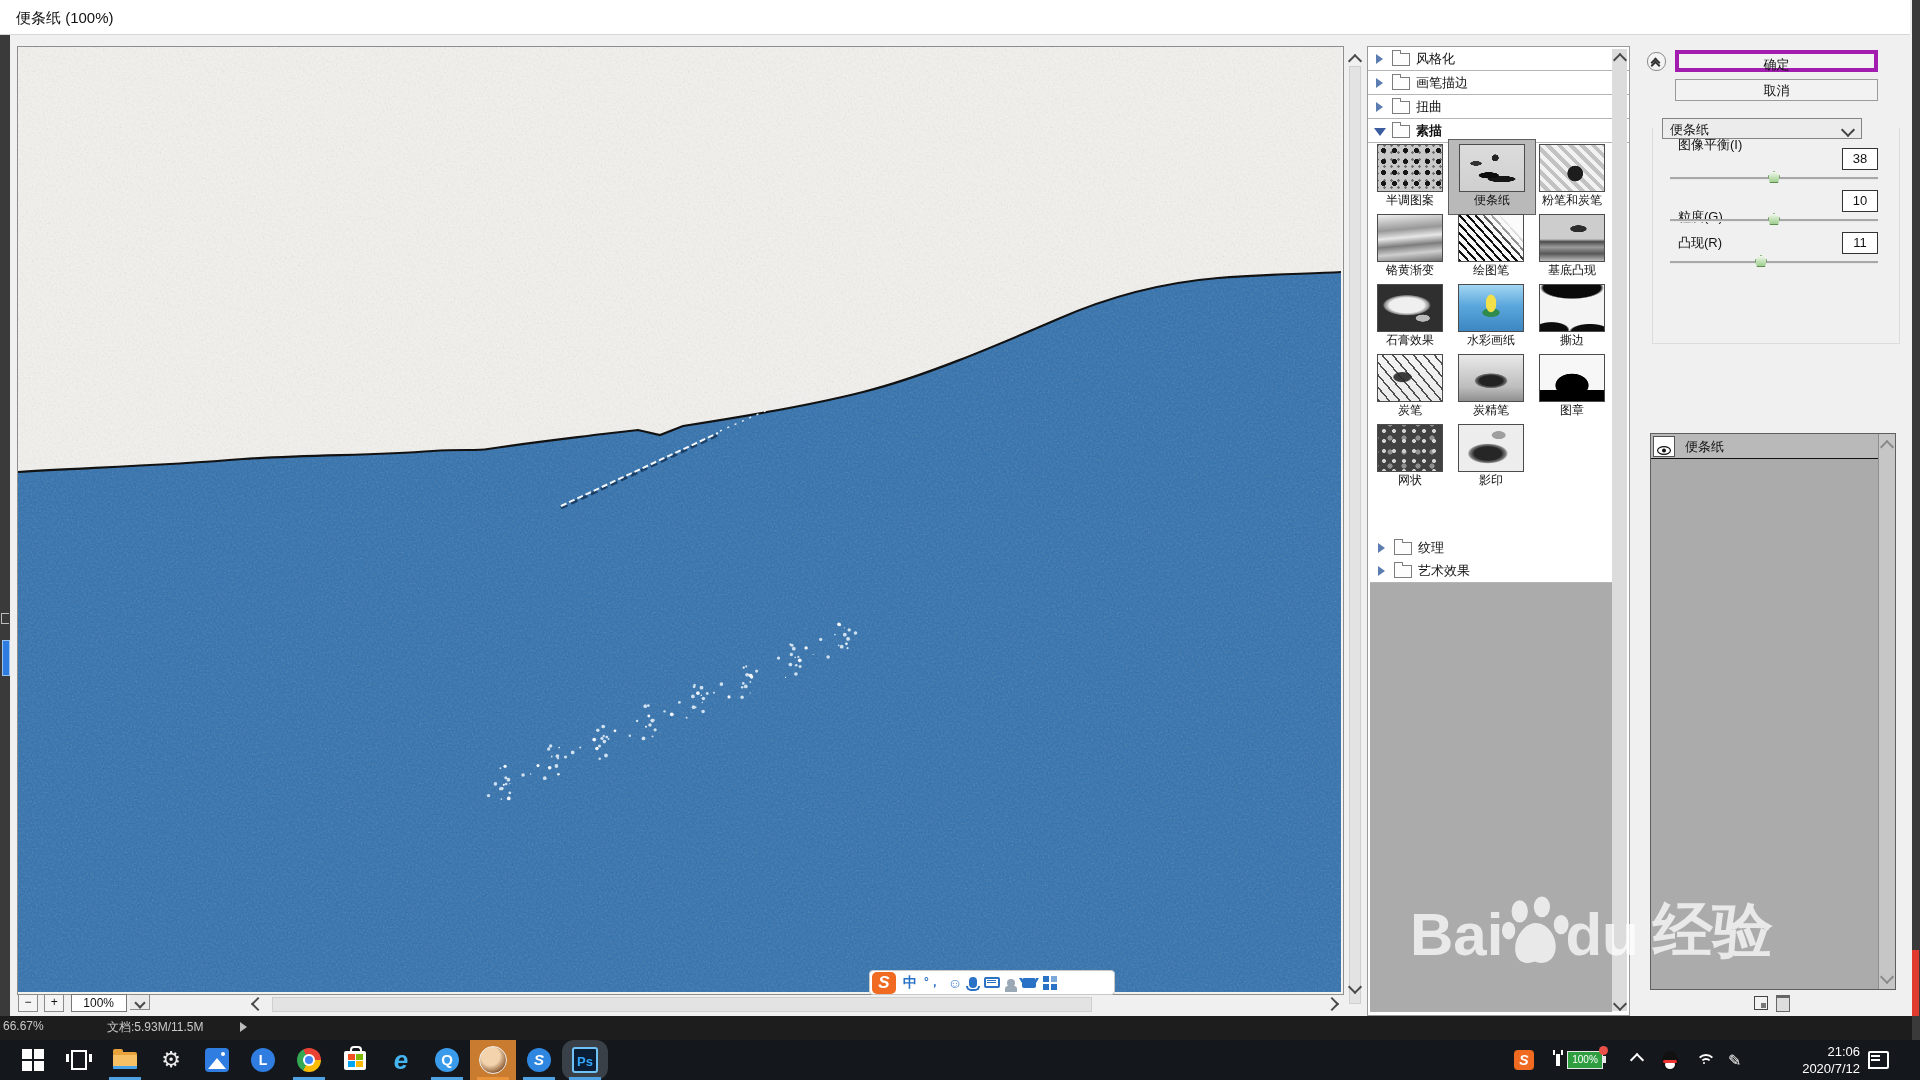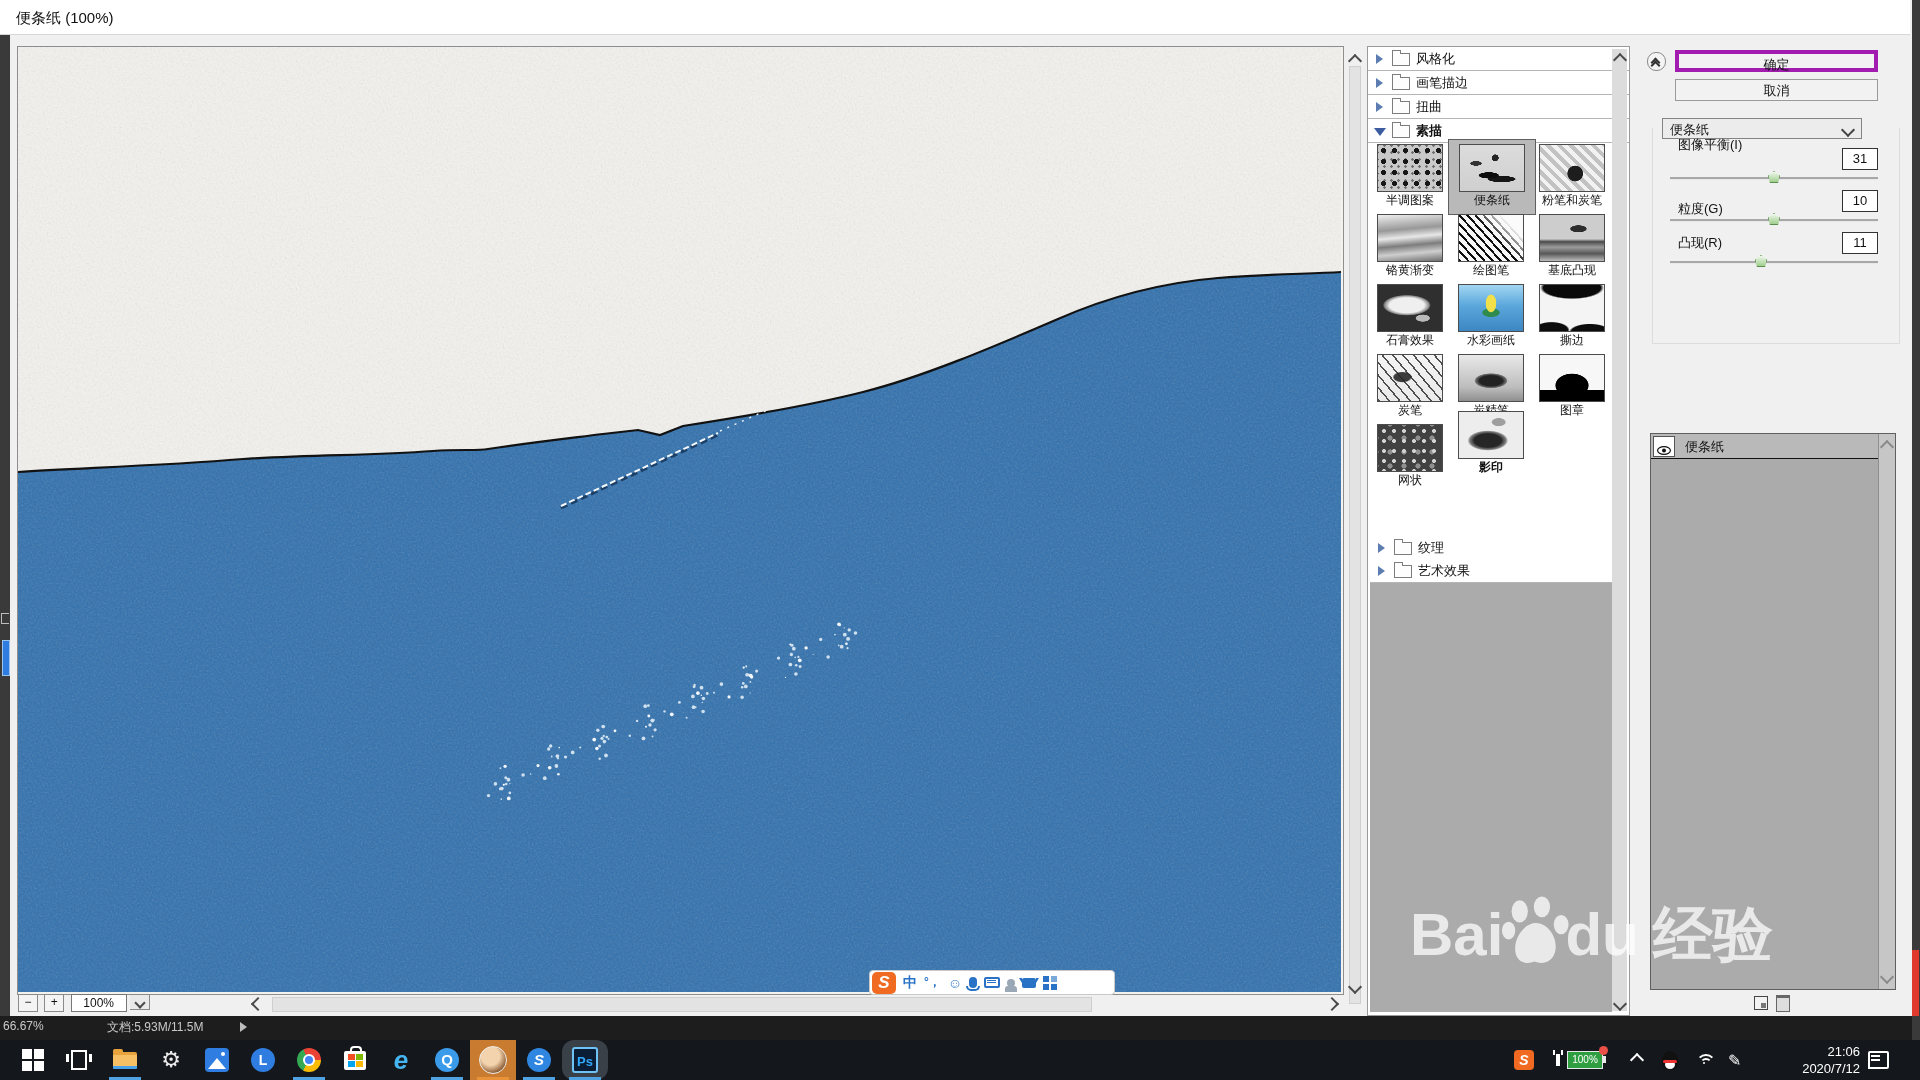--- a/index.html
+++ b/index.html
@@ -406,21 +406,21 @@
         <div class="tlabel">炭精笔</div>
       </div>
       <div class="cell" style="left: 162px; top: 210px;">
         <div class="thumb t11"></div>
         <div class="tlabel">图章</div>
       </div>
       <div class="cell" style="left: 0px; top: 280px;">
         <div class="thumb t12"></div>
         <div class="tlabel">网状</div>
       </div>
-      <div class="cell" style="left: 81px; top: 267px; font-weight: bold;">
+      <div class="cell" style="left: 81px; top: 280px;">
         <div class="thumb t13"></div>
         <div class="tlabel">影印</div>
       </div>
     </div>
   <div id="fgray"></div>
   <div class="cat-row low" style="top:489px;">
     <span class="tri"></span>
     <span class="folder"></span>
     <span class="lbl">纹理</span>
   </div>
@@ -442,27 +442,27 @@
     </div>
   <div class="btn" id="ok-btn">确定</div>
   <div class="btn" id="cancel-btn">取消</div>
   <div id="groupframe"></div>
   <div id="fselect">
     <span>便条纸</span>
     <span class="chev down"></span>
   </div>
   <div class="srow">
     <span class="slabel" style="top:96px;">图像平衡(I)</span>
-    <span class="sval" style="top:108px;">31</span>
+    <span class="sval" style="top:108px;">38</span>
     <div class="strack" style="top:137px;">
       <div class="sthumb" style="left:98px;"></div>
     </div>
   </div>
   <div class="srow">
-    <span class="slabel" style="top:160px;text-align:right;">粒度(G)</span>
+    <span class="slabel" style="top:168px;text-align:right;">粒度(G)</span>
     <span class="sval" style="top:150px;">10</span>
     <div class="strack" style="top:179px;">
       <div class="sthumb" style="left:98px;"></div>
     </div>
   </div>
   <div class="srow">
     <span class="slabel" style="top:194px;">凸现(R)</span>
     <span class="sval" style="top:192px;">11</span>
     <div class="strack" style="top:221px;">
       <div class="sthumb" style="left:85px;"></div>
@@ -492,21 +492,21 @@
   <div id="wm-line1">
     <span>Bai</span>
     <svg class="paw" viewBox="0 0 100 100" fill="rgba(255,255,255,0.74)">
       <ellipse cx="28" cy="22" rx="11" ry="15"></ellipse>
       <ellipse cx="58" cy="16" rx="11" ry="14"></ellipse>
       <ellipse cx="13" cy="48" rx="9" ry="12"></ellipse>
       <ellipse cx="84" cy="40" rx="10" ry="13"></ellipse>
       <path d="M50 38 C66 38 80 58 76 76 C72 92 58 94 48 90 C38 94 24 92 22 76 C20 58 34 38 50 38 Z"></path>
     </svg>
     <span>du</span>
-    <span style="margin-left:14px;">经验</span>
+    <span style="margin-left:14px;font-family:Liberation Mono, monospace;">经验</span>
   </div>
 </div>
 
 <div class="abs" id="ime">
   <span class="slogo">S</span>
   <span class="ime-it">中</span>
   <span class="ime-it" style="font-size:12px;">°，</span>
   <span class="ime-it">☺</span>
   <span class="ime-mic"></span>
   <span class="ime-kb"></span>

